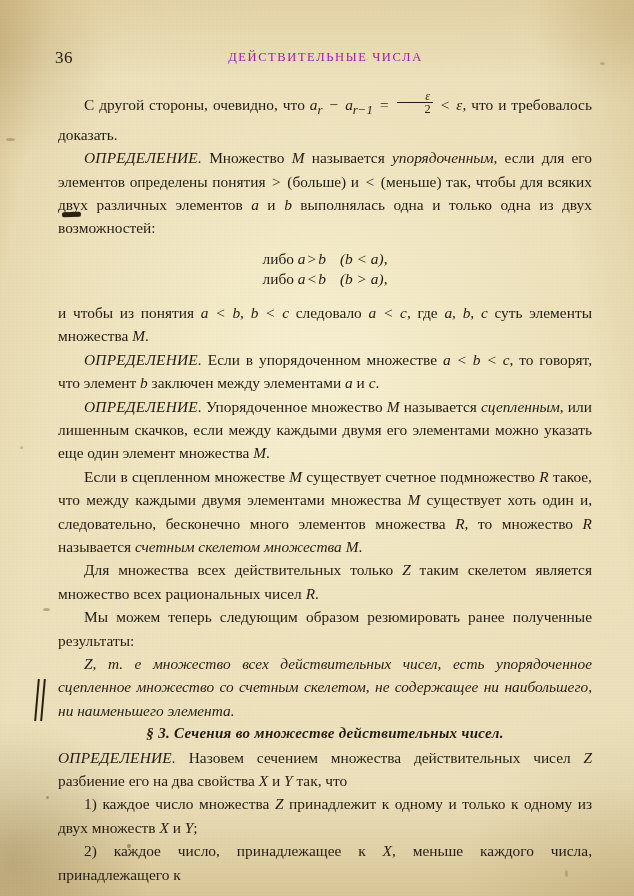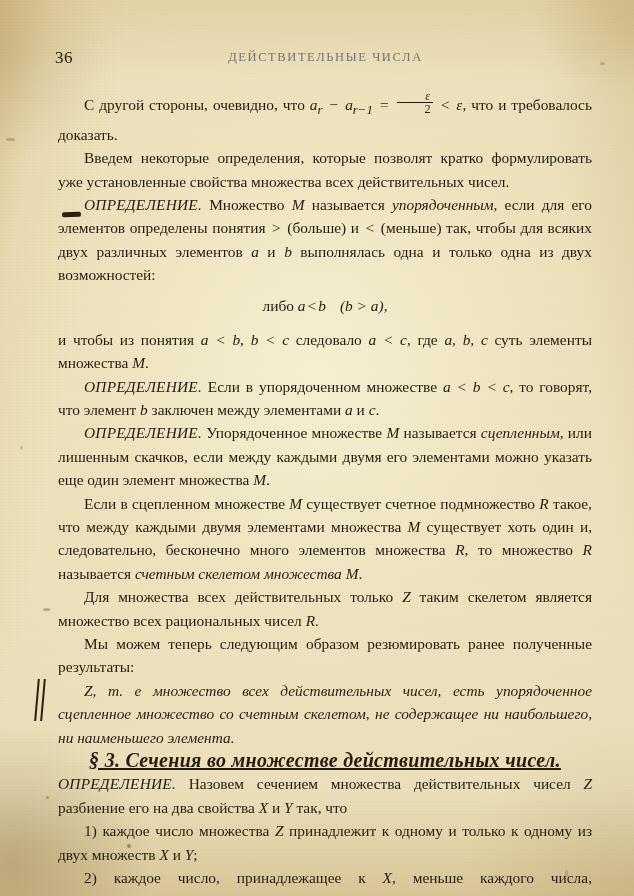--- a/index.html
+++ b/index.html
@@ -83,21 +83,21 @@
   .runtitle {
     position: absolute;
     left: 4px;
     right: 0;
     top: 2px;
     text-align: center;
     font-size: 12.5px;
     letter-spacing: 1.6px;
     font-variant: small-caps;
     text-transform: uppercase;
-    color: #737373;
+    color: #a21caf;
     transform: scaleY(1.04);
   }
 
   .body {
     position: absolute;
     left: 58px;
     top: 92px;
     width: 534px;
     font-size: 15.4px;
     line-height: 23.4px;
@@ -140,22 +140,21 @@
   }
   .eqblock { margin: 9px 0 12px 0; }
   .eq-gap { display: inline-block; width: 14px; }
 
   .secthead {
     font-style: italic;
     font-weight: bold;
     text-align: center;
     text-indent: 0;
     letter-spacing: 0.3px;
-    font-size: 20px;
-    text-decoration: underline;
+    font-size: 15px;
   }
 
   .summary {
     font-style: italic;
     text-indent: 26px;
   }
 
   
   .margin-bars {
     position: absolute;
@@ -220,33 +219,33 @@
 
     <div class="runhead">
       <span class="folio">36</span>
       <span class="runtitle">ДЕЙСТВИТЕЛЬНЫЕ ЧИСЛА</span>
     </div>
 
     <div class="body">
 
       <p class="ind"><span>С другой стороны, очевидно, что </span><span class="math"><span>a</span><sub>r</sub></span><span class="rel"> − </span><span class="math"><span>a</span><sub>r−1</sub></span><span class="rel"> = </span><span class="frac"><span class="num it">ε</span><span class="den">2</span></span><span class="rel"> &lt; </span><span class="it">ε</span><span>, что и требовалось доказать.</span></p>
 
-      <p class="ind">Введем некоторые определения, которые позволят кратко формулировать уже установленные свойства множества всех действительных чисел.</p>
 
       <p class="ind"><span class="defword">ОПРЕДЕЛЕНИЕ.</span><span> Множество </span><span class="math">M</span><span> называется </span><span class="it">упорядоченным</span><span>, если для его элементов определены понятия </span><span class="rel">&gt;</span><span> (больше) и </span><span class="rel">&lt;</span><span> (меньше) так, чтобы для всяких двух различных элементов </span><span class="math">a</span><span> и </span><span class="math">b</span><span> выполнялась одна и только одна из двух возможностей:</span></p>
 
       <div class="eqblock">
+        <p class="eqline"><span>либо</span>&nbsp;<span class="math">a</span><span class="rel">&gt;</span><span class="math">b</span><span class="eq-gap"></span><span class="math">(b &lt; a),</span></p>
         <p class="eqline"><span>либо</span>&nbsp;<span class="math">a</span><span class="rel">&lt;</span><span class="math">b</span><span class="eq-gap"></span><span class="math">(b &gt; a),</span></p>
       </div>
 
       <p class="noind"><span>и чтобы из понятия </span><span class="math">a &lt; b</span><span>, </span><span class="math">b &lt; c</span><span> следовало </span><span class="math">a &lt; c</span><span>, где </span><span class="math">a, b, c</span><span> суть элементы множества </span><span class="math">M</span><span>.</span></p>
 
       <p class="ind"><span class="defword">ОПРЕДЕЛЕНИЕ.</span><span> Если в упорядоченном множестве </span><span class="math">a &lt; b &lt; c</span><span>, то говорят, что элемент </span><span class="math">b</span><span> заключен между элементами </span><span class="math">a</span><span> и </span><span class="math">c</span><span>.</span></p>
 
-      <p class="ind"><span class="defword">ОПРЕДЕЛЕНИЕ.</span><span> Упорядоченное множестве </span><span class="math">M</span><span> называется </span><span class="it">сцепленным</span><span>, или лишенным скачков, если между каждыми двумя его элементами можно указать еще один элемент множества </span><span class="math">M</span><span>.</span></p>
+      <p class="ind"><span class="defword">ОПРЕДЕЛЕНИЕ.</span><span> Упорядоченное множество </span><span class="math">M</span><span> называется </span><span class="it">сцепленным</span><span>, или лишенным скачков, если между каждыми двумя его элементами можно указать еще один элемент множества </span><span class="math">M</span><span>.</span></p>
 
       <p class="ind"><span>Если в сцепленном множестве </span><span class="math">M</span><span> существует счетное подмножество </span><span class="math">R</span><span> такое, что между каждыми двумя элементами множества </span><span class="math">M</span><span> существует хоть один и, следовательно, бесконечно много элементов множества </span><span class="math">R</span><span>, то множество </span><span class="math">R</span><span> называется </span><span class="it">счетным скелетом множества</span>&nbsp;<span class="math">M</span><span>.</span></p>
 
       <p class="ind"><span>Для множества всех действительных только </span><span class="math">Z</span><span> таким скелетом является множество всех рациональных чисел </span><span class="math">R</span><span>.</span></p>
 
       <p class="ind">Мы можем теперь следующим образом резюмировать ранее полученные результаты:</p>
 
       <p class="summary"><span class="math">Z</span><span>, т. е множество всех действительных чисел, есть упорядоченное сцепленное множество со счетным скелетом, не содержащее ни наибольшего, ни наименьшего элемента.</span></p>
 
       <p class="secthead">§ 3. Сечения во множестве действительных чисел.</p>

